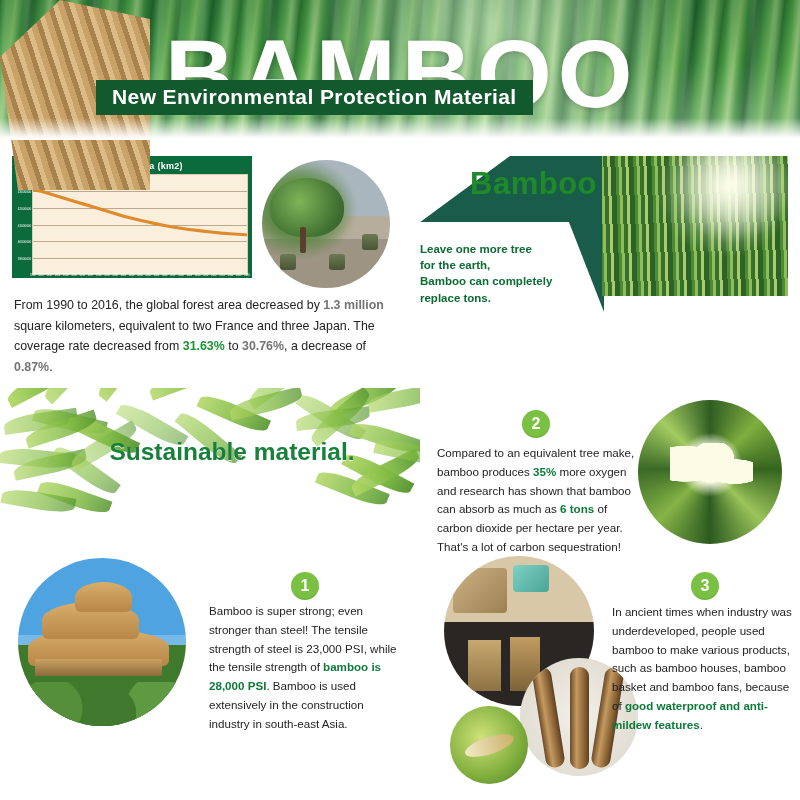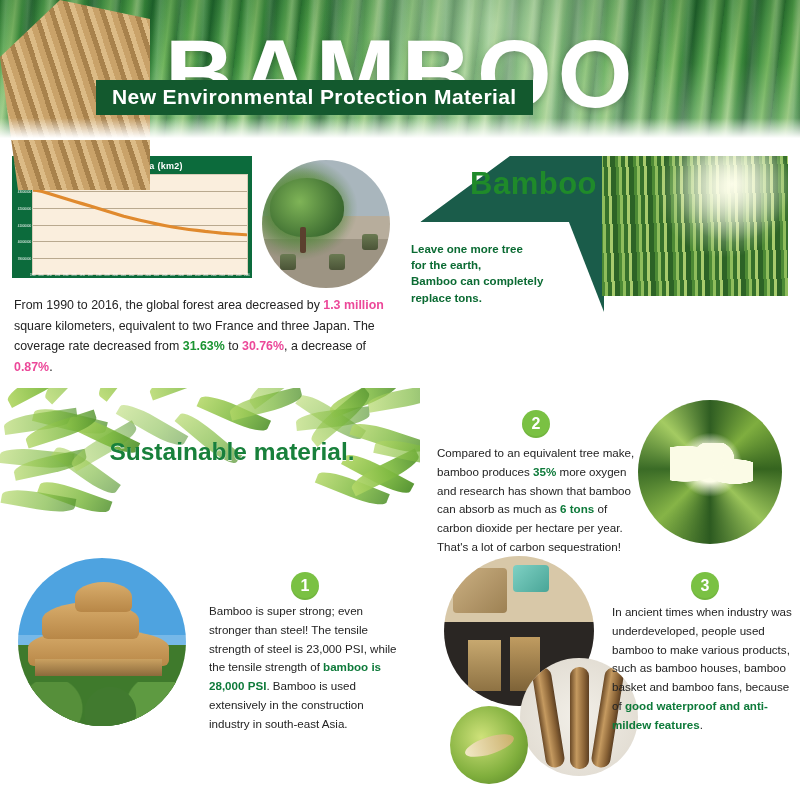--- a/index.html
+++ b/index.html
@@ -195,21 +195,21 @@
   .panel .wedge {
     position: absolute; inset: 0;
     background: #1a5c4a;
     clip-path: polygon(0 0, 100% 0, 100% 100%, 0 100%, 0 48%, 52% 0);
   }
   .panel-word {
     position: absolute; left: 62px; top: 10px; z-index: 3;
     font-size: 31px; font-weight: 700; color: #1f8a2a; letter-spacing: .5px;
   }
   .panel-lines {
-    position: absolute; left: 3px; bottom: 6px; z-index: 3;
+    position: absolute; left: 12px; bottom: 6px; z-index: 3;
     color: #0b6b33; font-size: 11.5px; font-weight: 700; line-height: 1.42;
   }
   .panel-white-wedge{
     position:absolute; left:0; top:0; width:100%; height:100%;
     background:#ffffff;
     clip-path: polygon(0 0, 50% 0, 0 48%);
     z-index:2;
   }
   .panel-white-bottom{
     position:absolute; left:0; bottom:0; width:100%; height:58%;
@@ -231,21 +231,21 @@
     content:"";position:absolute;inset:0;
     background: radial-gradient(circle at 66% 24%, rgba(255,255,235,.75), rgba(255,255,255,0) 42%);
   }
 
   
   .para {
     position: absolute; color: #232323; font-size: 12.3px; line-height: 1.62;
   }
   .para b { font-weight: 700; }
   .g { color: #1a9431; }
-  .r { color: #ec4899; }
+  .r { color: #737373; }
   .dg { color: #0e7a3a; }
 
   .intro-para { left: 14px; top: 295px; width: 386px; font-size: 12.4px; line-height: 1.66; }
 
   
   .leaf-band {
     position: absolute; left: 0; top: 388px; width: 420px; height: 130px; overflow: hidden;
   }
   .leaf {
     position: absolute; width: 74px; height: 17px; border-radius: 50% 0 50% 0;

